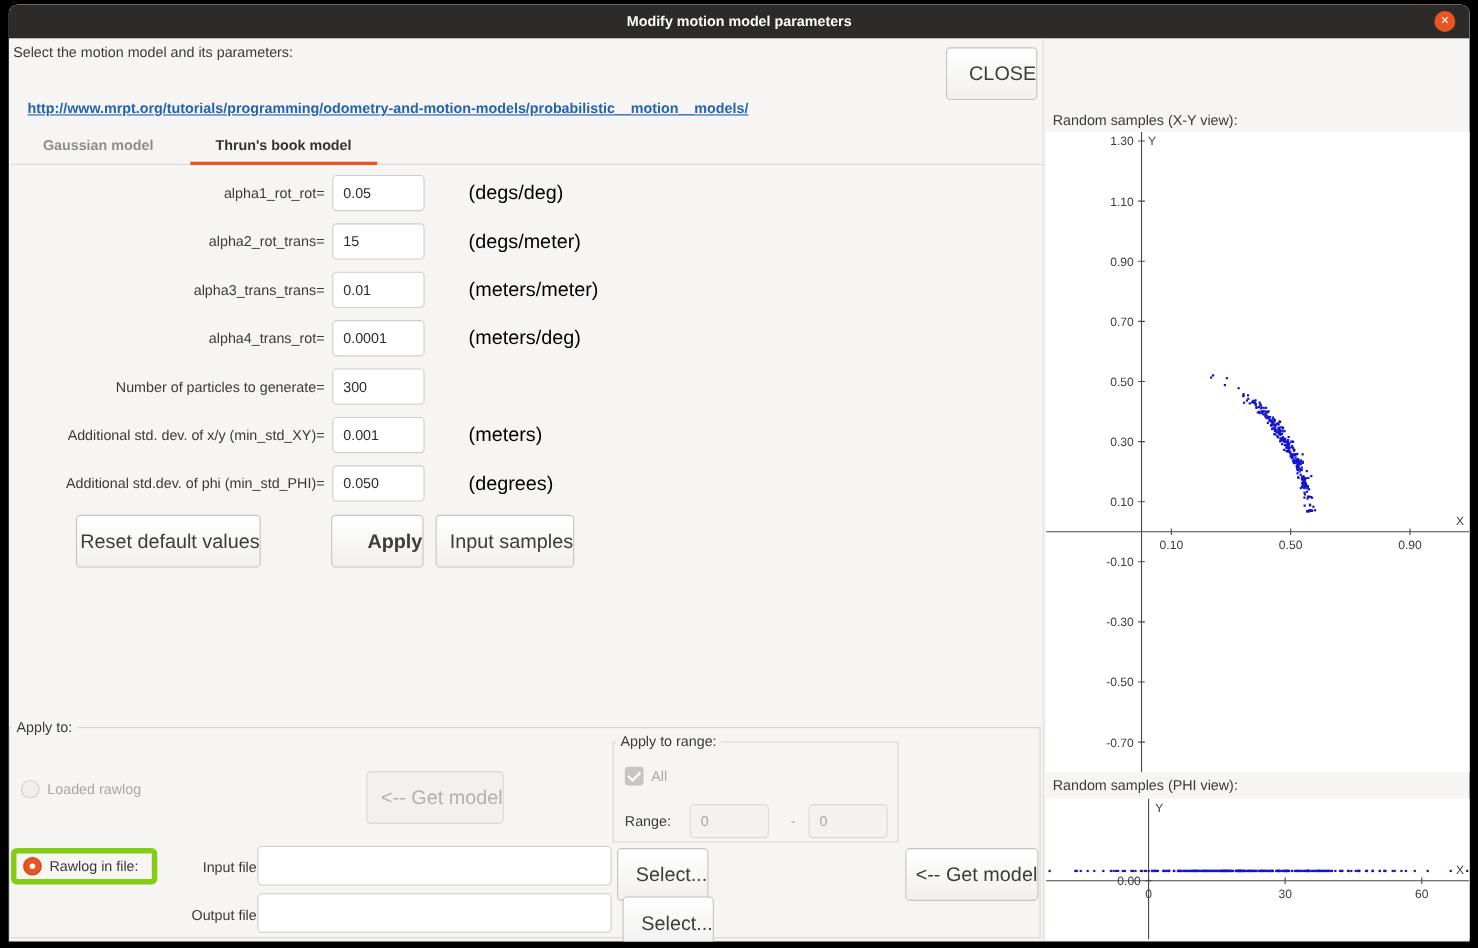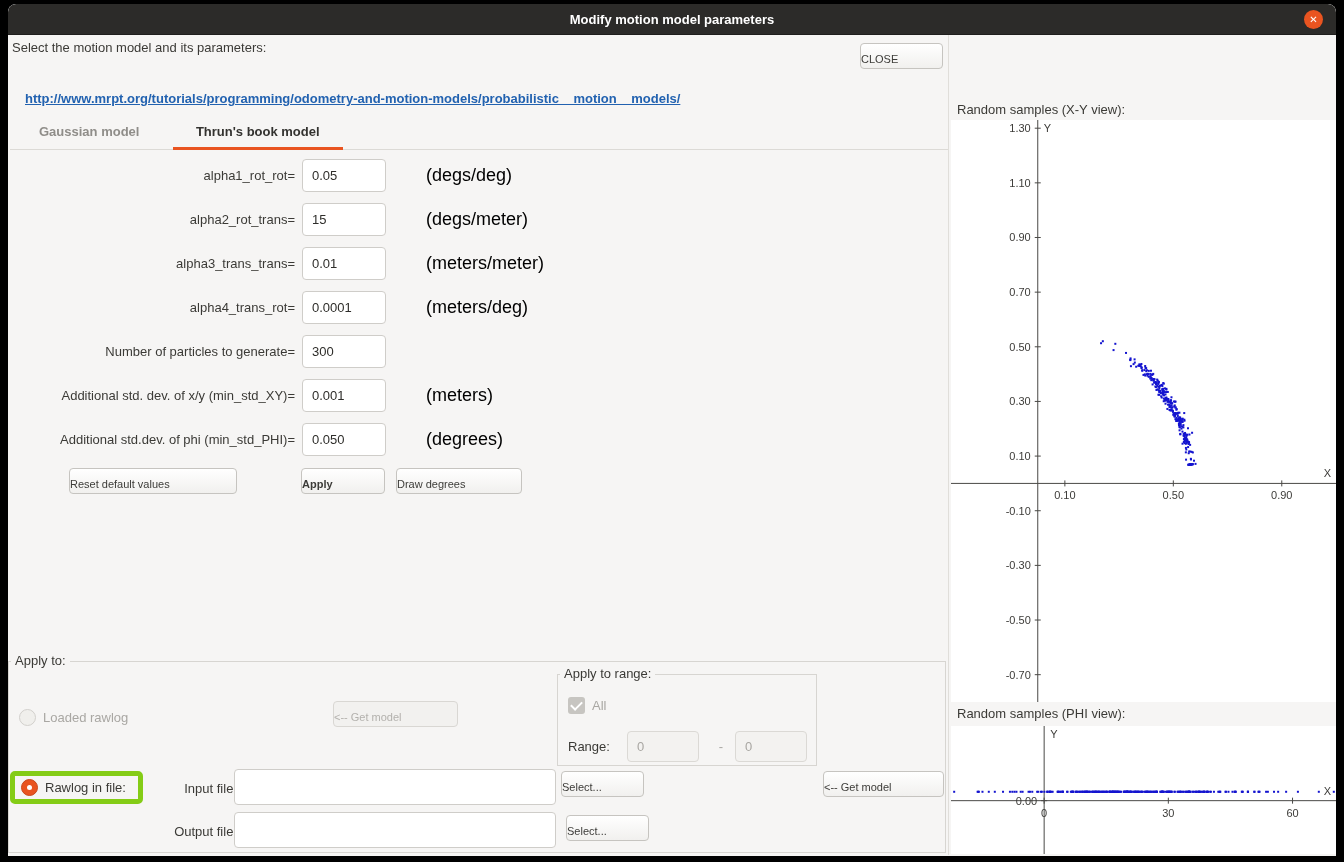--- a/index.html
+++ b/index.html
@@ -14,22 +14,22 @@
   .close-circle { position:absolute; right:13px; top:6px; width:19px; height:19px;
                   border-radius:50%; background:#E95420; color:#fff; font-size:10px;
                   line-height:19px; text-align:center; cursor:pointer; }
   .content { position:relative; height:820px; }
 
   .lbl { color:#3b3a36; font-size:13px; }
   .lbl-dis { color:#a9a7a3; font-size:13px; }
 
   .instruction { position:absolute; left:4px; top:5px; }
   .btn { position:absolute; border:1px solid #c6c4c0; border-radius:4px;
-         background:linear-gradient(#ffffff,#f1f0ee); font-size:11px; color:#3d3c39;
-         text-align:left; line-height:31px; height:26px; cursor:pointer; }
+         background:linear-gradient(#ffffff,#f1f0ee); font-size:18px; color:#3d3c39;
+         text-align:right; line-height:31px; height:48px; cursor:pointer; }
   .btn.disabled { color:#b3b1ad; background:#f2f1ef; border-color:#d9d7d3; cursor:default; }
   .close-btn { left:852px; top:8px; width:83px; }
   .link { position:absolute; left:17px; top:56px; font-size:13px; color:#2262b0;
           text-decoration:underline; font-weight:bold; cursor:pointer; }
 
   .tabs { position:absolute; left:2px; top:80px; width:938px; height:35px;
           border-bottom:1px solid #dcdad6; }
   .tab { display:inline-block; padding:0 23px; line-height:34px; height:35px;
          font-weight:bold; font-size:13px; color:#8f8d89; position:relative;
          cursor:pointer; margin-left:6px; }
@@ -113,21 +113,21 @@
         <div class="form-row" style="top: 44px;"><span class="f-label">alpha2_rot_trans=</span><input class="f-input" value="15" style=""><span class="f-unit">(degs/meter)</span></div>
         <div class="form-row" style="top: 88px;"><span class="f-label">alpha3_trans_trans=</span><input class="f-input" value="0.01" style=""><span class="f-unit">(meters/meter)</span></div>
         <div class="form-row" style="top: 132px;"><span class="f-label">alpha4_trans_rot=</span><input class="f-input" value="0.0001" style=""><span class="f-unit">(meters/deg)</span></div>
         <div class="form-row" style="top: 176px;"><span class="f-label">Number of particles to generate=</span><input class="f-input" value="300" style=""><span class="f-unit"></span></div>
         <div class="form-row" style="top: 220px;"><span class="f-label">Additional std. dev. of x/y (min_std_XY)=</span><input class="f-input" value="0.001" style=""><span class="f-unit">(meters)</span></div>
         <div class="form-row" style="top: 264px;"><span class="f-label">Additional std.dev. of phi (min_std_PHI)=</span><input class="f-input" value="0.050" style=""><span class="f-unit">(degrees)</span></div>
       </div>
 
     <button class="btn reset-btn">Reset default values</button>
     <button class="btn apply-btn">Apply</button>
-    <button class="btn draw-btn">Draw degrees</button>
+    <button class="btn draw-btn">Input samples</button>
 
     <div class="groupbox apply-fs">
       <span class="g-label">Apply to:</span>
 
       <div class="ctl-row" style="left:10px; top:47px;">
         <span class="radio disabled"></span>
         <span class="lbl-dis">Loaded rawlog</span>
       </div>
       <button class="btn disabled" style="left:324px; top:39px; width:125px;">&lt;-- Get model</button>
 

